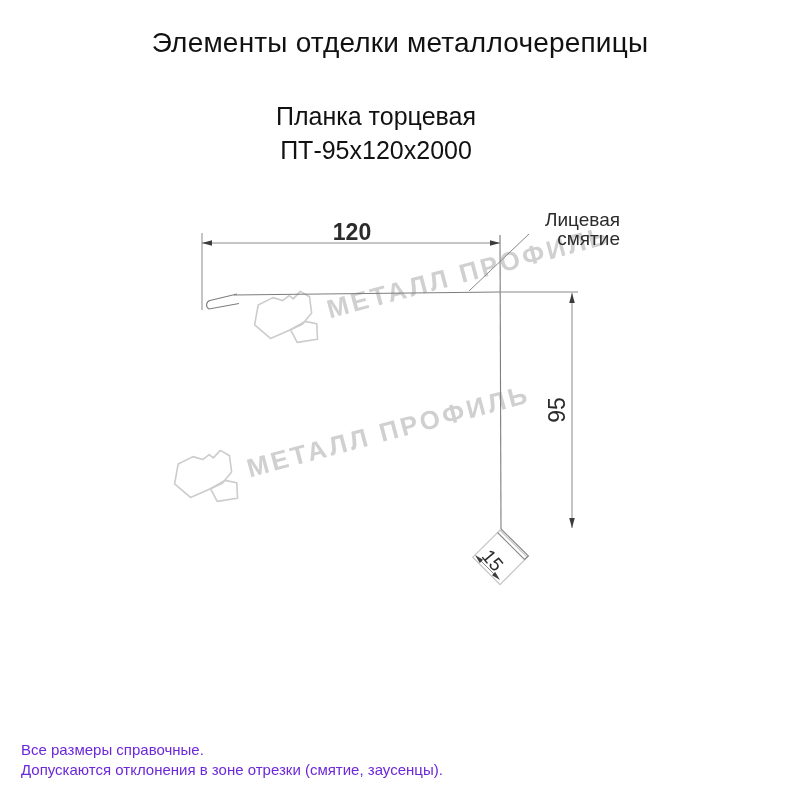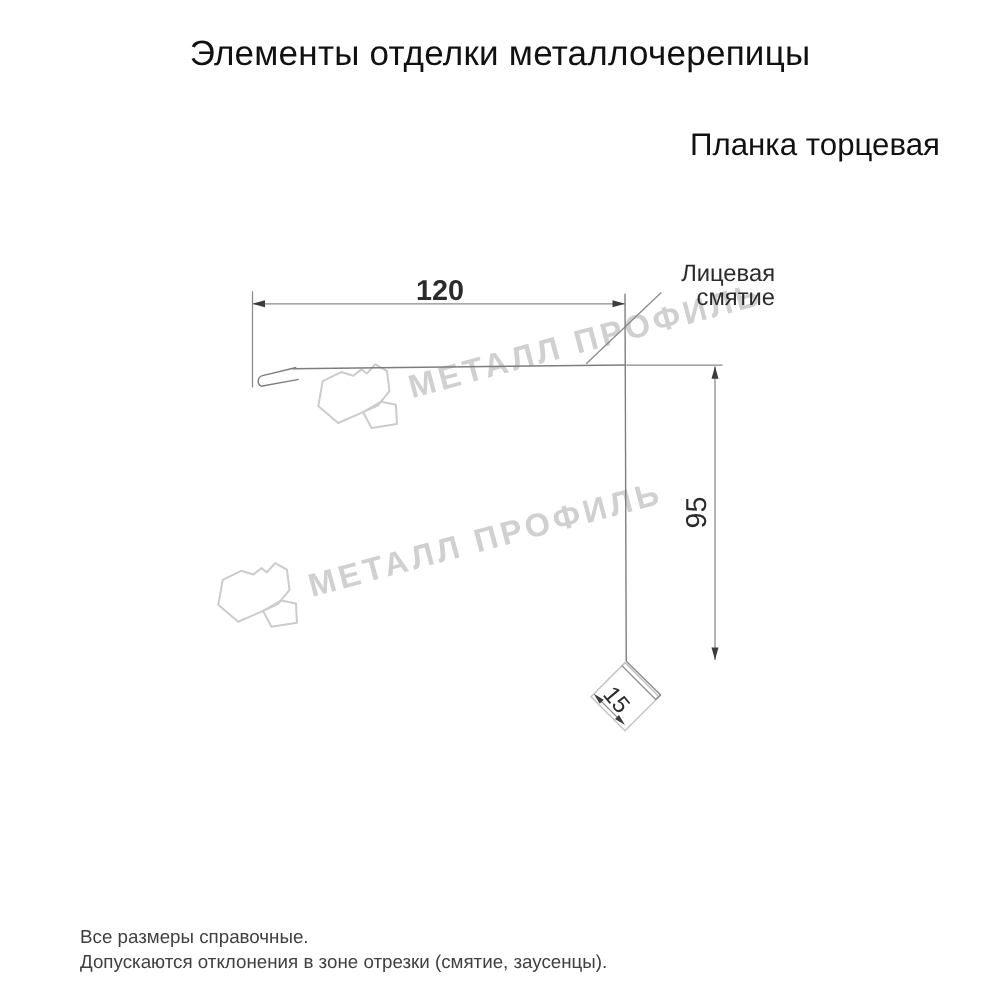--- a/index.html
+++ b/index.html
@@ -6,21 +6,21 @@
   body{
     width:800px;height:800px;position:relative;background:#ffffff;
     font-family:"Liberation Sans", sans-serif;color:#1a1a1a;overflow:hidden;
   }
   .abs{position:absolute;}
   .title{
     left:0;top:27px;width:800px;text-align:center;
     font-size:28px;line-height:32px;color:#111;letter-spacing:0.2px;
   }
   .subtitle{
-    left:0;top:99px;width:752px;text-align:right;
+    left:0;top:99px;width:752px;text-align:center;
     font-size:25px;line-height:34px;color:#111;
   }
   .dim-label{font-size:23px;color:#2b2b2b;white-space:nowrap;}
   .dim-120{left:328px;top:219px;width:48px;text-align:center;font-weight:bold;}
   .dim-95{
     left:540px;top:398px;width:32px;height:24px;text-align:center;
     transform:rotate(-90deg);transform-origin:center center;
   }
   .dim-15{
     left:479px;top:550px;width:28px;height:20px;text-align:center;
@@ -38,29 +38,30 @@
   .wm-1{left:252px;top:302px;}
   .wm-2{left:172px;top:461px;}
   .wm-text{
     font-size:26px;font-weight:bold;letter-spacing:3px;
     color:#d0d0d0;white-space:nowrap;
   }
   .drawing{left:0;top:0;z-index:2;}
   .overlay-text{z-index:3;}
   .footer{
     left:21px;top:740px;width:600px;
-    font-size:15px;line-height:19.5px;color:#404040;margin-left:43px;
+    font-size:15px;line-height:19.5px;color:#6d28d9;
   }
 </style>
 </head>
 <body>
 
 <div class="abs title">Элементы отделки металлочерепицы</div>
 <div class="abs subtitle">
   <div>Планка торцевая</div>
+  <div>ПТ-95х120х2000</div>
 </div>
 
 <div class="abs watermark wm-1">
   <svg width="68" height="56" viewBox="0 0 62 52">
     <polygon points="3,22 11,5 26,2 34,7 41,4 44,8 52,3 59,10 57,25 46,33 34,35 14,38" fill="none" stroke="#cccccc" stroke-width="1.5" stroke-linejoin="round"></polygon>
     <polygon points="34,35 49,31 59,36 56,50 37,48" fill="none" stroke="#cccccc" stroke-width="1.5" stroke-linejoin="round"></polygon>
   </svg>
   <span class="wm-text">МЕТАЛЛ ПРОФИЛЬ</span>
 </div>
 

